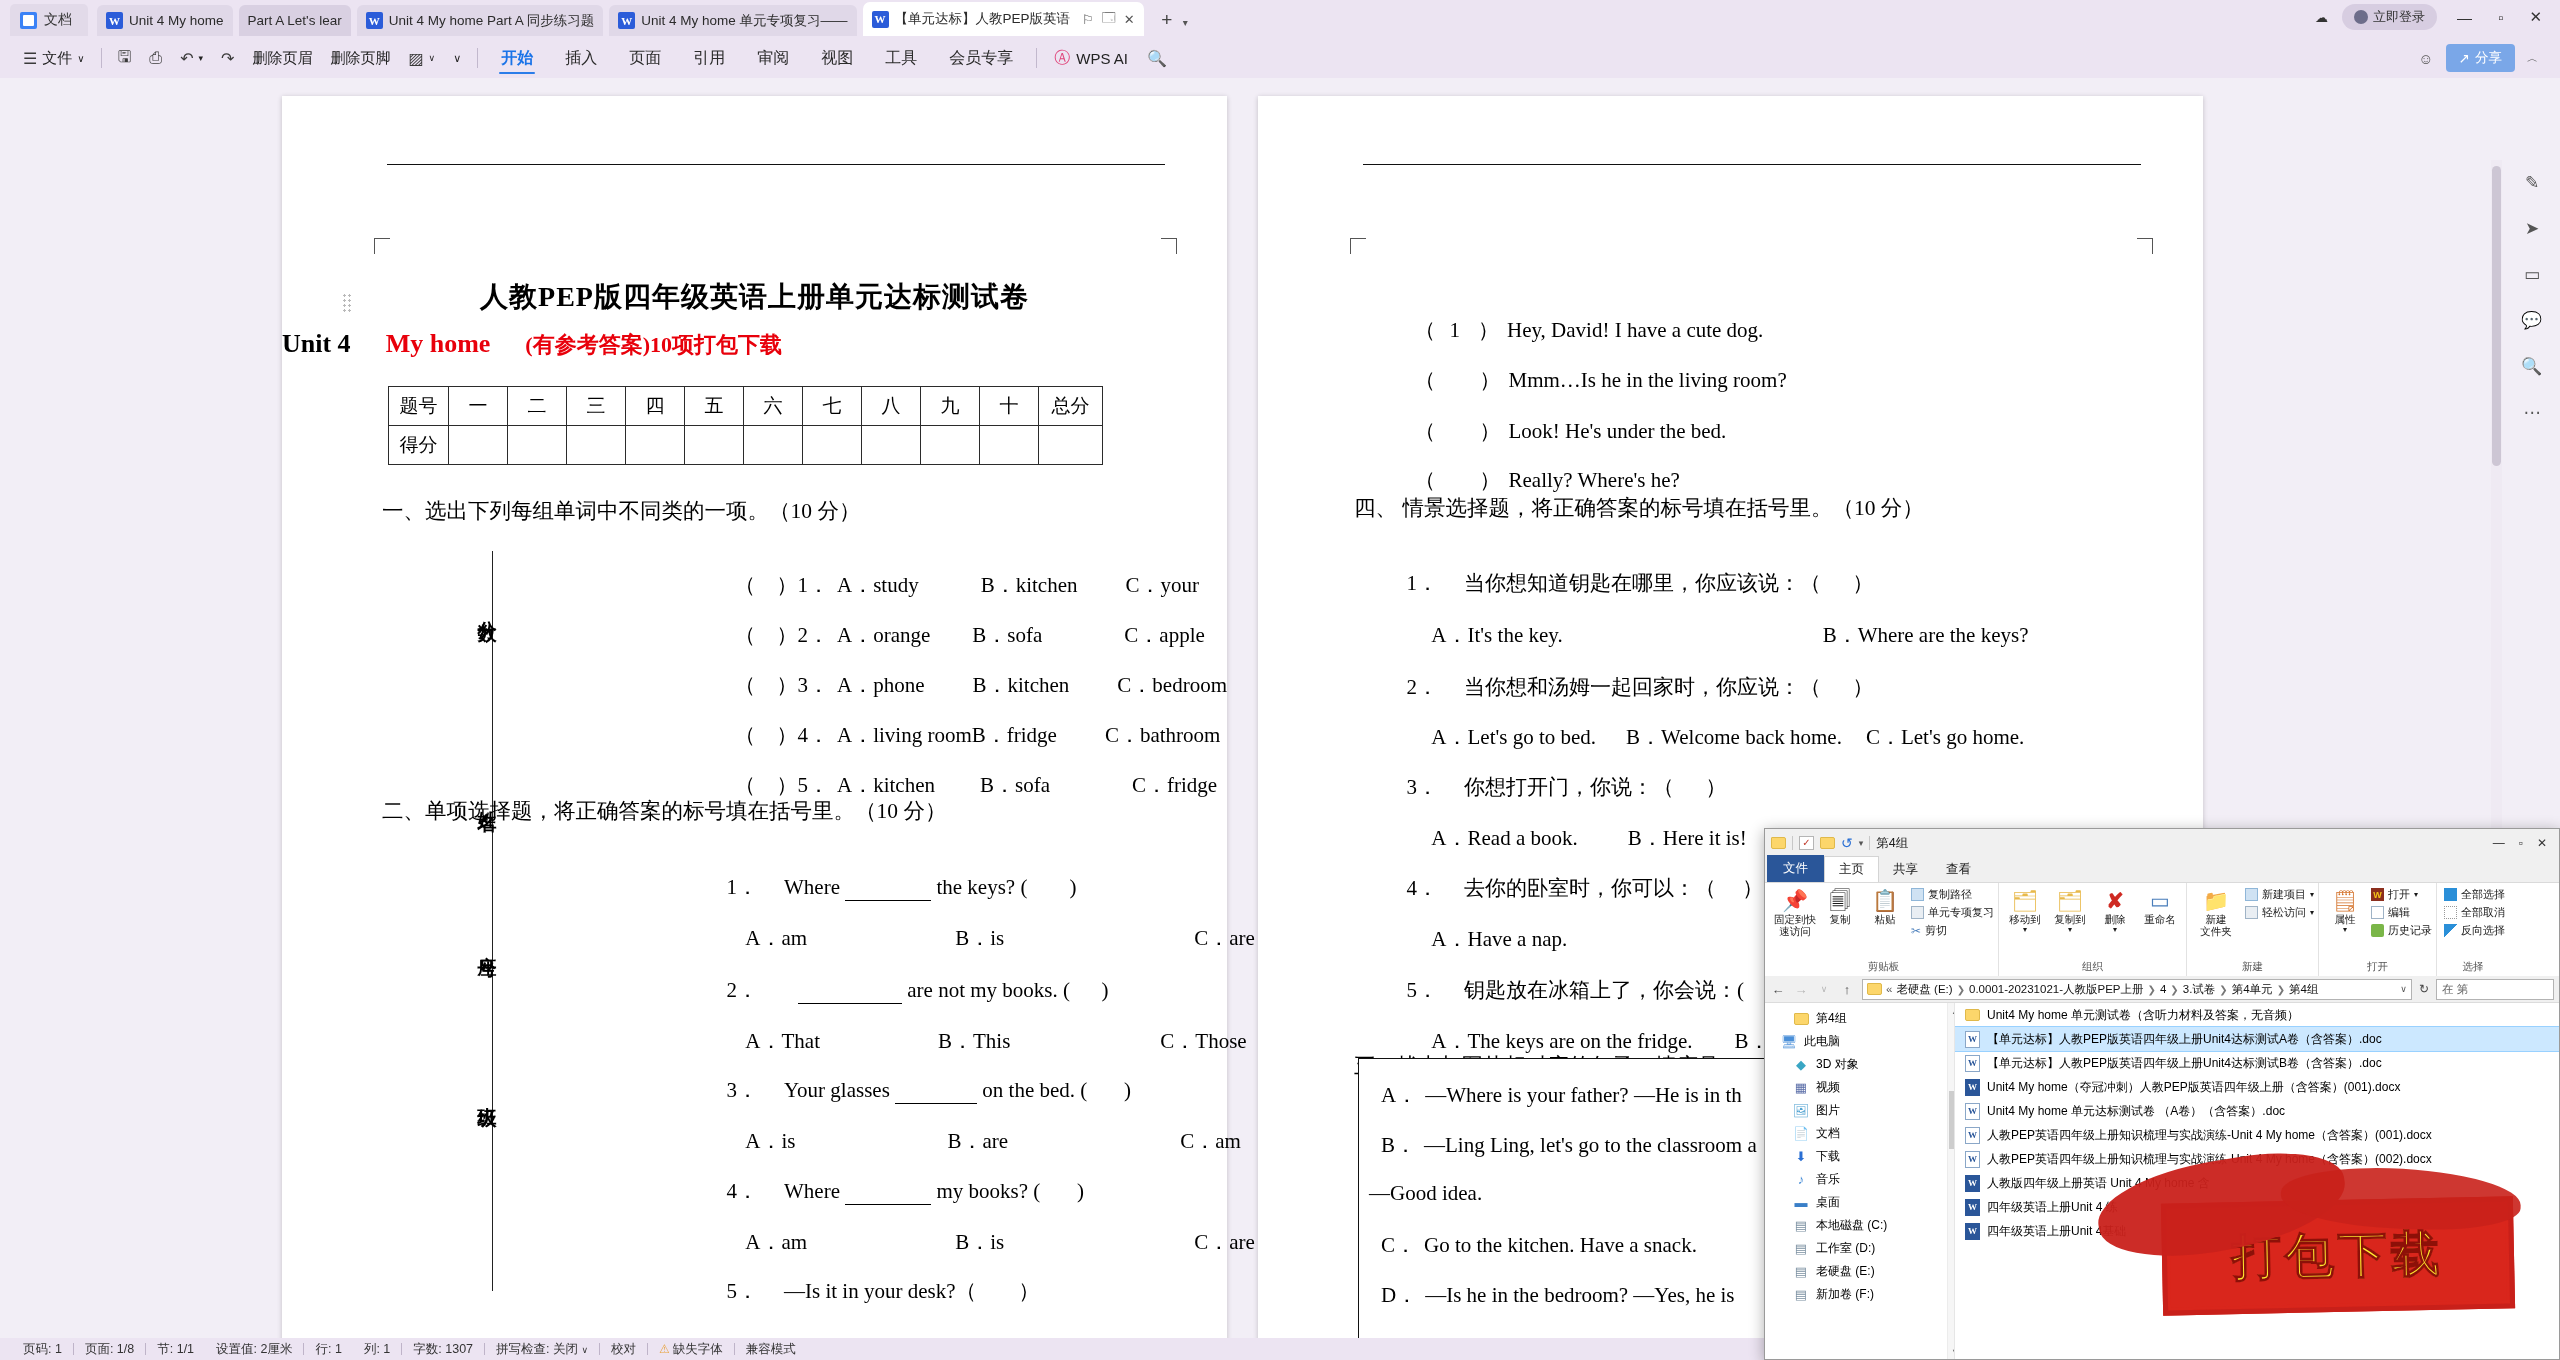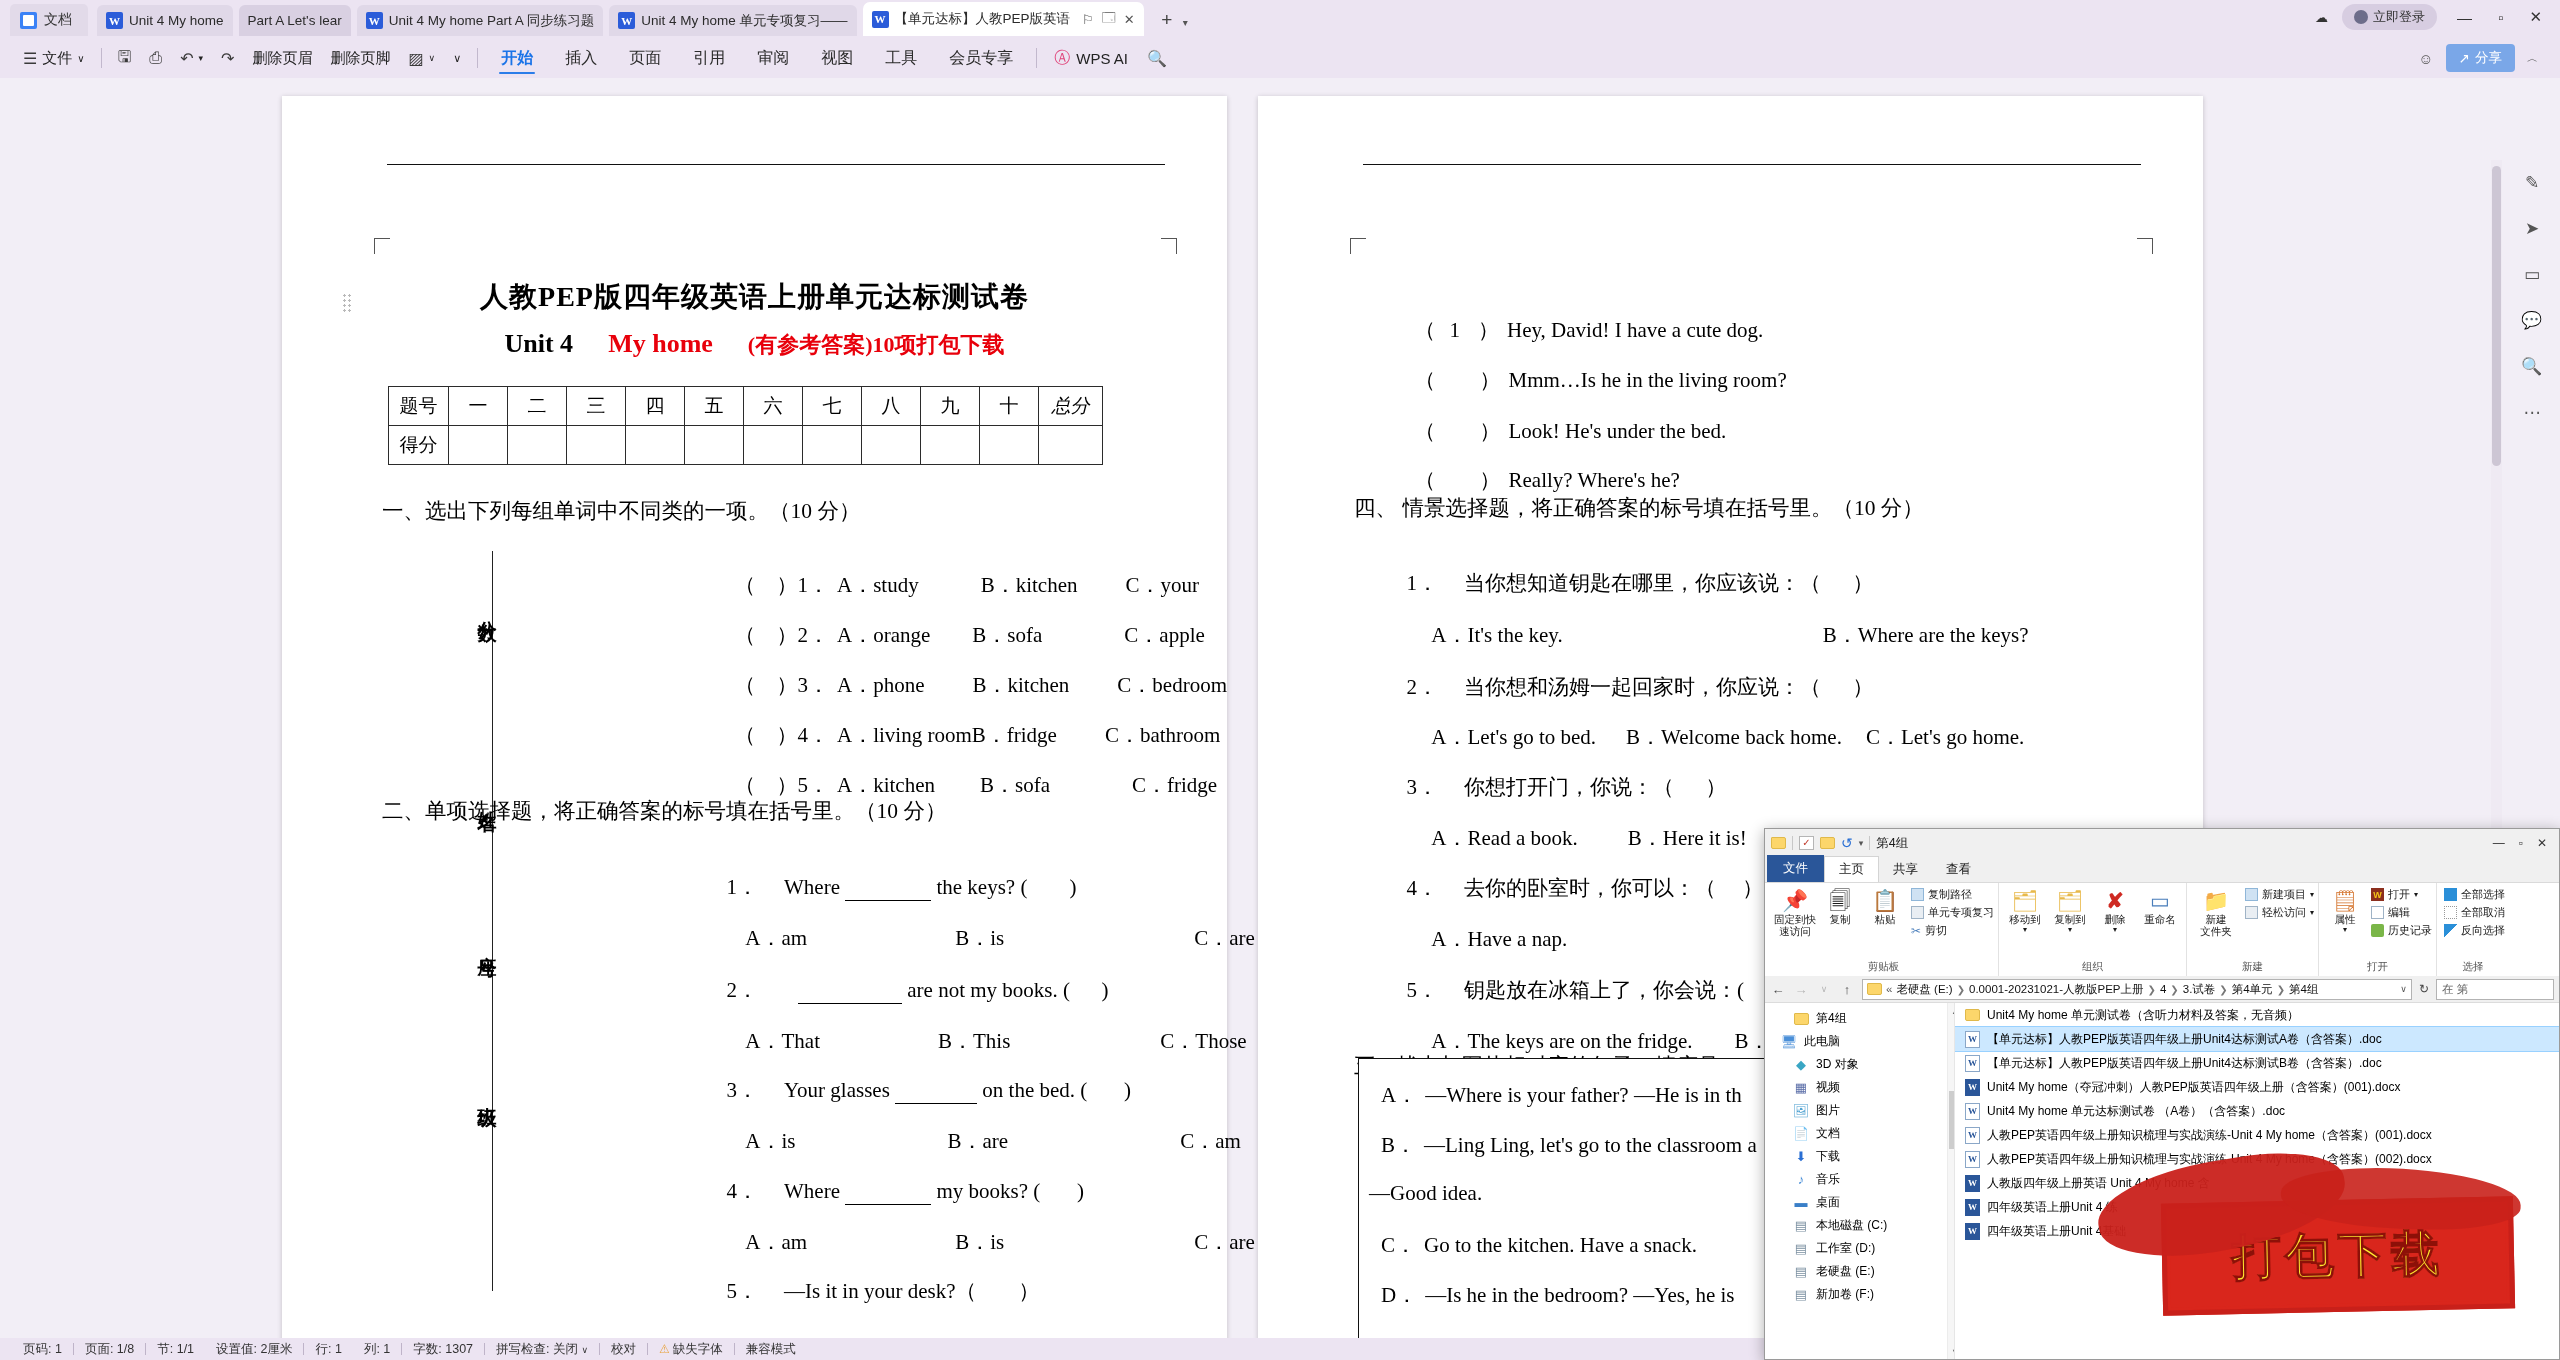--- a/index.html
+++ b/index.html
@@ -125,21 +125,21 @@
     font-family: "Liberation Serif", "DejaVu Serif", serif;
     color: #000;
   }
   .title1 {
     position: absolute; left: 0; right: 0; top: 182px;
     text-align: center; font-size: 28px; font-weight: bold;
     letter-spacing: 1px;
   }
   .title2 {
     position: absolute; left: 0; right: 0; top: 233px;
-    text-align: center; font-size: 26px; font-weight: bold;
+    text-align: left; font-size: 26px; font-weight: bold;
   }
   .t2-red { color: #e8000b; }
   .t2-red2 { color: #e8000b; font-size: 22px; }
 
   .handle-dots {
     position: absolute; left: 60px; top: 197px;
     width: 10px; height: 20px;
     background-image: radial-gradient(#b9b9b9 1.1px, transparent 1.2px);
     background-size: 5px 5px;
   }
@@ -149,21 +149,21 @@
     border-collapse: collapse;
     font-family: "Liberation Serif", serif;
   }
   .score-table td {
     border: 1.6px solid #2b2b2b;
     width: 59px; height: 39px;
     text-align: center; vertical-align: middle;
     font-size: 19px;
   }
   .score-table td.hcell { width: 60px; font-size: 19px; }
-  .score-table td.total { width: 64px; font-style: italic; }
+  .score-table td.total { width: 64px; }
   .sec-head { position: absolute; left: 100px; font-size: 21.5px; white-space: nowrap; }
   .qline { position: absolute; left: 100px; font-size: 21px; white-space: pre; }
   .uline { display: inline-block; border-bottom: 1.5px solid #000; }
 
   
   .sideband {
     position: absolute; left: 210px; top: 455px;
     width: 1px; height: 740px; background: #222;
   }
   .side-label {

